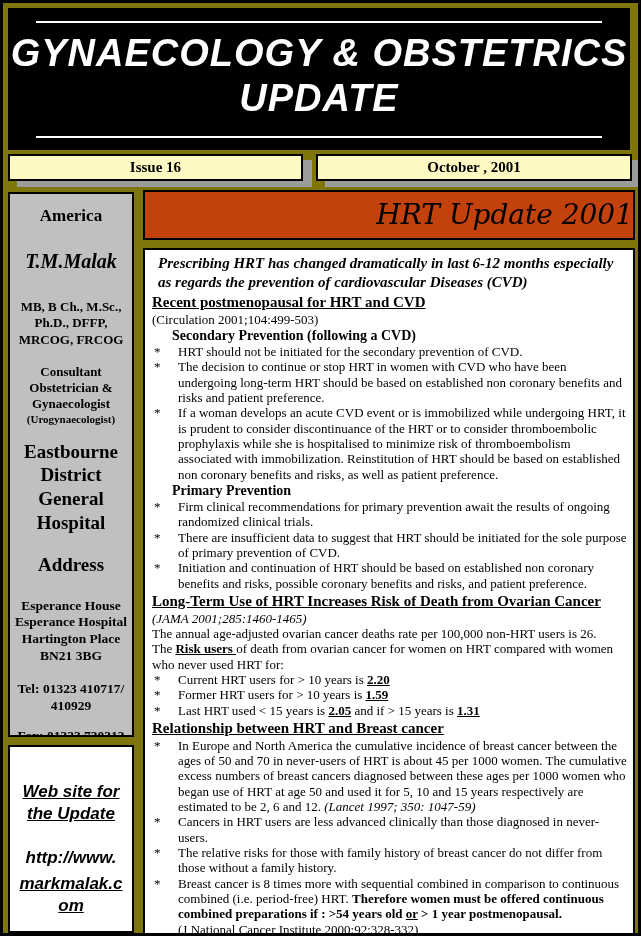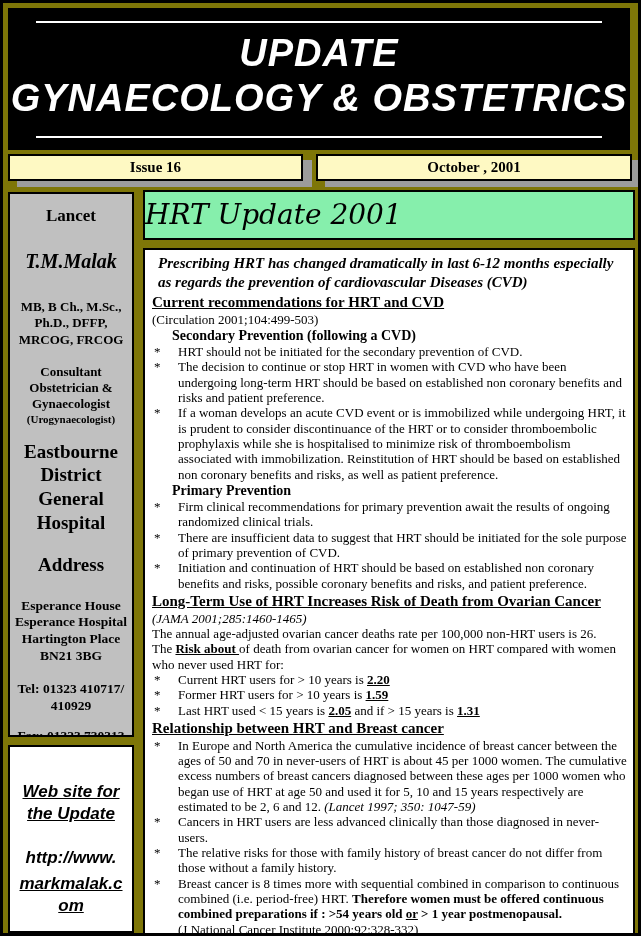--- a/index.html
+++ b/index.html
@@ -44,22 +44,22 @@
     position:absolute;left:5px;top:742px;width:126px;height:188px;background:#fff;
     border:2px solid #000;box-sizing:border-box;text-align:center;
     font-family:"Liberation Sans", sans-serif;font-weight:700;font-style:italic;
     font-size:17px;line-height:1.3;overflow:hidden;
   }
   .w-head{margin-top:34px;text-decoration:underline;padding:0 2px;}
   .w-prefix{margin-top:22px;}
   .w-domain{margin-top:4px;text-decoration:underline;word-break:break-all;padding:0 6px;}
   
   .article-title{
-    position:absolute;left:140px;top:187px;width:492px;height:50px;background:#86efac;
-    border:2px solid #000;box-sizing:border-box;text-align:left;
+    position:absolute;left:140px;top:187px;width:492px;height:50px;background:#c2410c;
+    border:2px solid #000;box-sizing:border-box;text-align:right;
     font-family:"DejaVu Serif", serif;font-style:italic;font-size:28px;line-height:46px;
   }
   
   .bodybox{
     position:absolute;left:140px;top:245px;width:492px;height:688px;background:#fff;
     border:2px solid #000;box-sizing:border-box;padding:4px 6px 0 7px;
     font-size:13px;overflow:hidden;
   }
   .blk{margin:0;}
   .blk-intro{font-weight:700;font-style:italic;font-size:15px;line-height:1.26;margin-left:6px;}
@@ -73,31 +73,31 @@
   .sb{font-weight:700;} .si{font-style:italic;} .su{text-decoration:underline;}
 </style>
 </head>
 <body>
 
 <div class="page">
 
   <div class="masthead">
     <div class="rule rule-top"></div>
     <div class="masthead-title">
+      <div>GYNAECOLOGY &amp; OBSTETRICS</div>
       <div>UPDATE</div>
-      <div>GYNAECOLOGY &amp; OBSTETRICS</div>
     </div>
     <div class="rule rule-bottom"></div>
   </div>
 
   <div class="tagbox issue">Issue 16</div>
   <div class="tagbox date">October , 2001</div>
 
   <div class="sidebar">
-    <div class="s-author">Lancet</div>
+    <div class="s-author">America</div>
     <div class="s-name">T.M.Malak</div>
     <div class="s-quals">MB, B Ch., M.Sc., Ph.D., DFFP, MRCOG, FRCOG</div>
     <div class="s-role">Consultant Obstetrician &amp; Gynaecologist</div>
     <div class="s-role-note">(Urogynaecologist)</div>
     <div class="s-hosp">Eastbourne District General Hospital</div>
     <div class="s-addr-h">Address</div>
     <div class="s-addr">Esperance House Esperance Hospital Hartington Place BN21 3BG</div>
     <div class="s-tel">Tel: 01323 410717/ 410929</div>
     <div class="s-fax">Fax: 01323 730313</div>
   </div>
@@ -105,21 +105,21 @@
   <div class="webbox">
     <div class="w-head">Web site for the Update</div>
     <div class="w-prefix">http://www.</div>
     <div class="w-domain">markmalak.com</div>
   </div>
 
   <div class="article-title">HRT Update 2001</div>
 
   <div class="bodybox">
       <div class="blk blk-intro"><span>Prescribing HRT has changed dramatically in last 6-12 months especially as regards the prevention of cardiovascular Diseases (CVD)</span></div>
-      <div class="blk blk-heading"><span>Current recommendations for HRT and CVD</span></div>
+      <div class="blk blk-heading"><span>Recent postmenopausal for HRT and CVD</span></div>
       <div class="blk blk-ref"><span>(Circulation 2001;104:499-503)</span></div>
       <div class="blk blk-subheading"><span>Secondary Prevention (following a CVD)</span></div>
       <div class="blk blk-bullet">
         <span class="marker">*</span>
         <span class="btxt"><span>HRT should not be initiated for the secondary prevention of CVD.</span></span>
       </div>
       <div class="blk blk-bullet">
         <span class="marker">*</span>
         <span class="btxt"><span>The decision to continue or stop HRT in women with CVD who have been undergoing long-term HRT should be based on established non coronary benefits and risks and patient preference.</span></span>
       </div>
@@ -136,21 +136,21 @@
         <span class="marker">*</span>
         <span class="btxt"><span>There are insufficient data to suggest that HRT should be initiated for the sole purpose of primary prevention of CVD.</span></span>
       </div>
       <div class="blk blk-bullet">
         <span class="marker">*</span>
         <span class="btxt"><span>Initiation and continuation of HRT should be based on established non coronary benefits and risks, possible coronary benefits and risks, and patient preference.</span></span>
       </div>
       <div class="blk blk-heading"><span>Long-Term Use of HRT Increases Risk of Death from Ovarian Cancer</span></div>
       <div class="blk blk-ref"><span class="si">(JAMA 2001;285:1460-1465)</span></div>
       <div class="blk blk-para"><span>The annual age-adjusted ovarian cancer deaths rate per 100,000 non-HRT users is 26.</span></div>
-      <div class="blk blk-para"><span>The </span><span class="sb su">Risk about </span><span>of death from ovarian cancer for women on HRT compared with women who never used HRT for:</span></div>
+      <div class="blk blk-para"><span>The </span><span class="sb su">Risk users </span><span>of death from ovarian cancer for women on HRT compared with women who never used HRT for:</span></div>
       <div class="blk blk-bullet">
         <span class="marker">*</span>
         <span class="btxt"><span>Current HRT users for &gt; 10 years is </span><span class="sb su">2.20</span></span>
       </div>
       <div class="blk blk-bullet">
         <span class="marker">*</span>
         <span class="btxt"><span>Former HRT users  for &gt; 10 years is </span><span class="sb su">1.59</span></span>
       </div>
       <div class="blk blk-bullet">
         <span class="marker">*</span>

